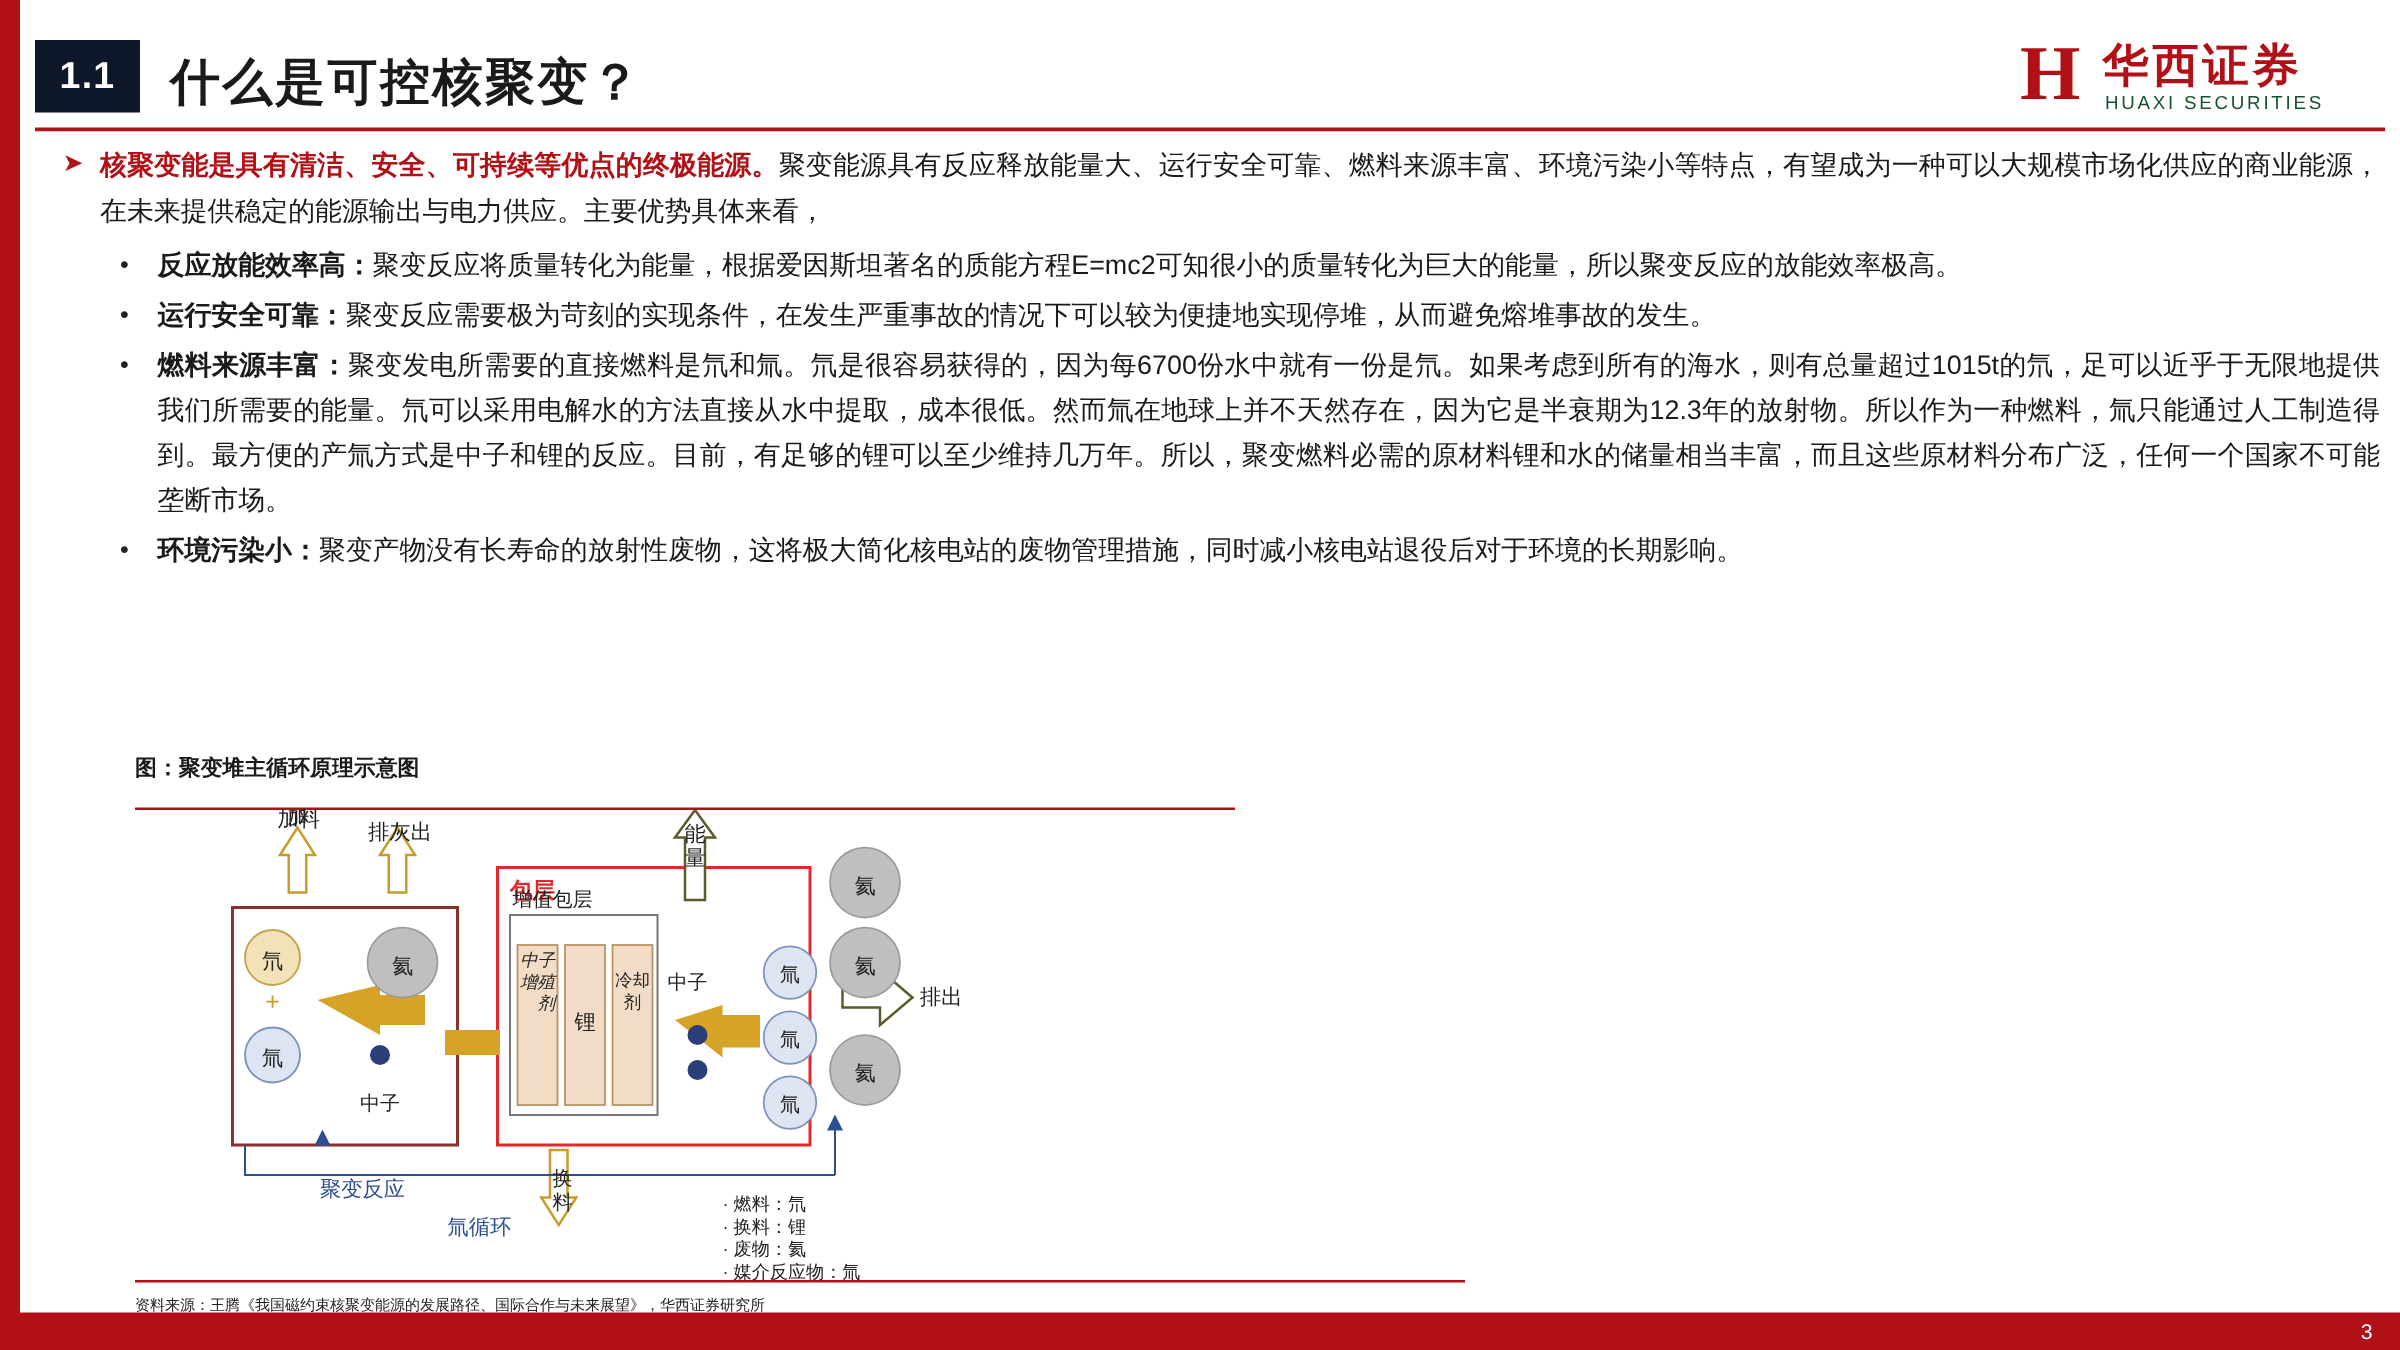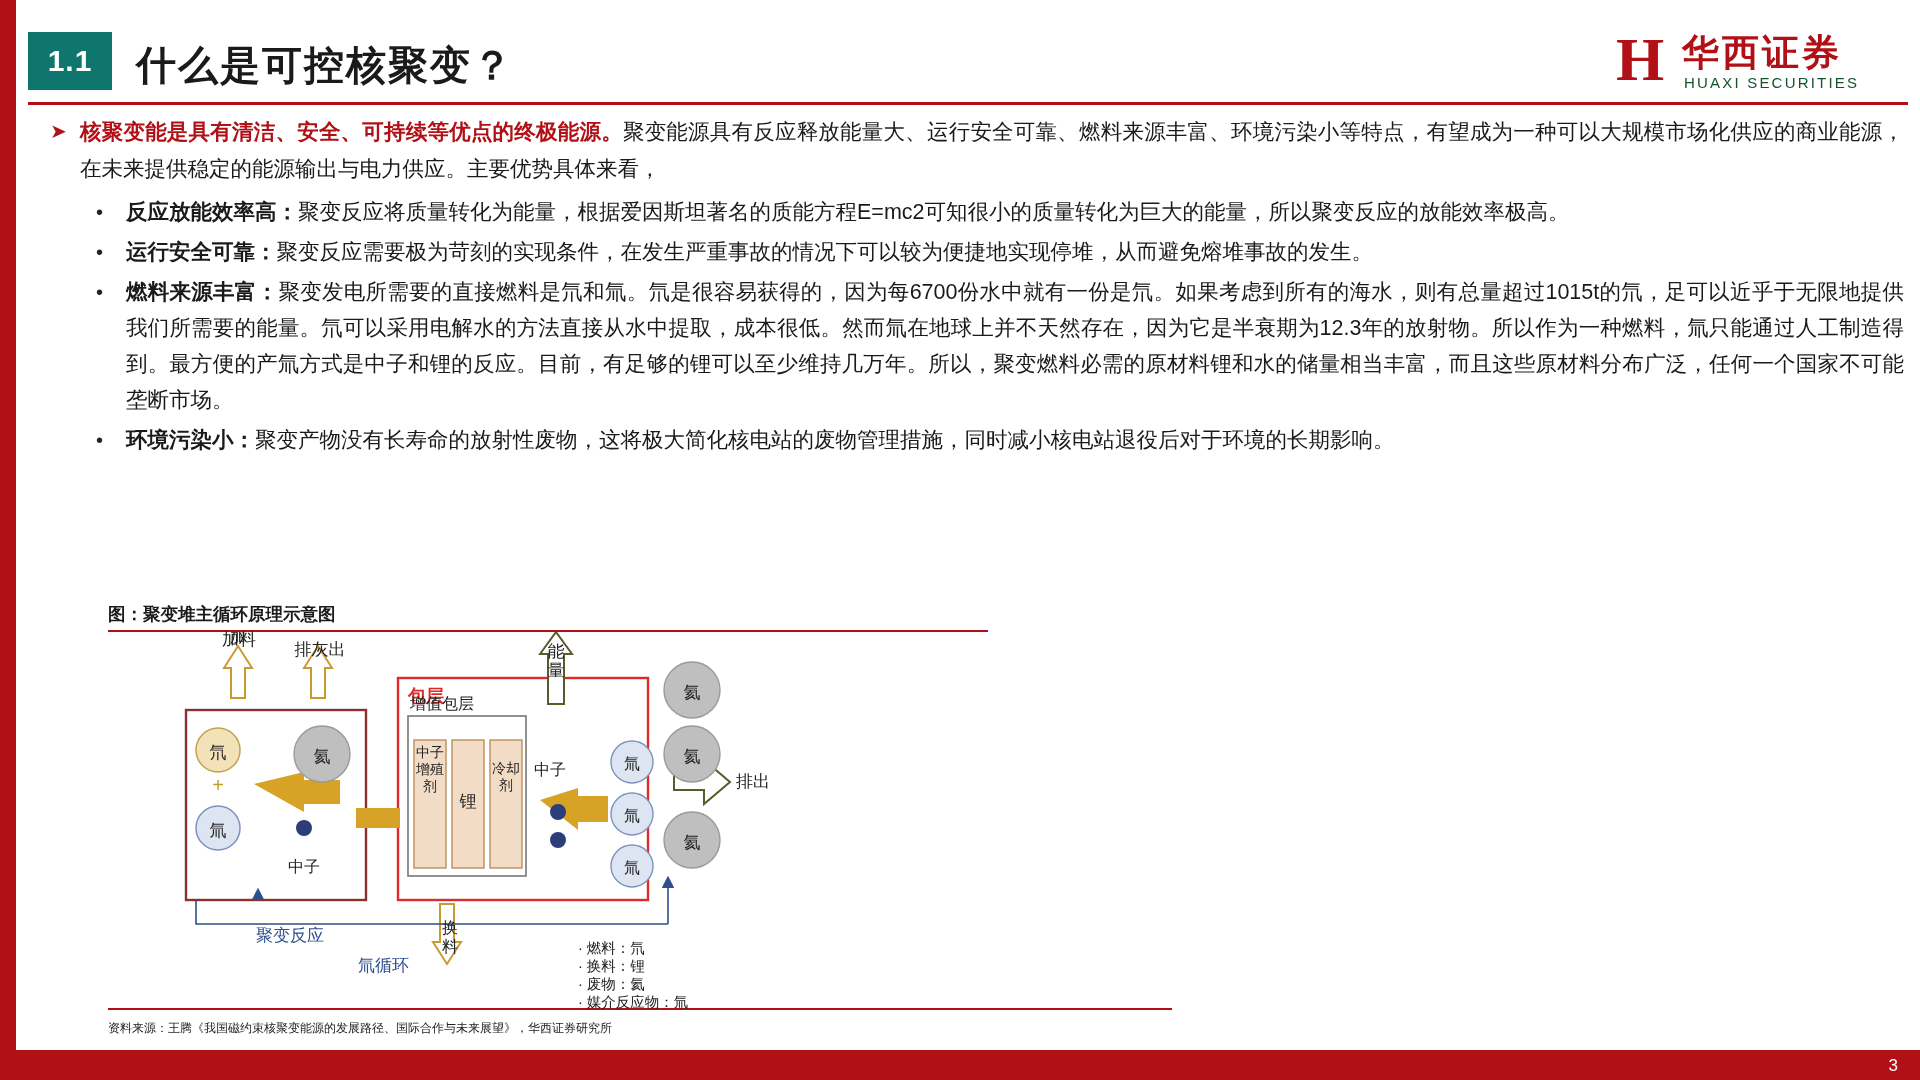--- a/index.html
+++ b/index.html
@@ -24,21 +24,21 @@
   }
 
   
   .header {
     position: absolute; left: 16px; top: 26px;
     width: 1904px; height: 74px;
   }
   .chapter-badge {
     position: absolute; left: 12px; top: 6px;
     width: 84px; height: 58px;
-    background: #0f766e;
+    background: #0f172a;
     color: #fff;
     font-size: 30px;
     font-weight: bold;
     display: flex; align-items: center; justify-content: center;
     letter-spacing: 1px;
   }
   .header-title {
     position: absolute; left: 120px; top: 12px;
     font-size: 40px;
     font-weight: bold;
@@ -133,21 +133,21 @@
 
   
   .figure-wrap {
     position: absolute; left: 108px; top: 602px;
     width: 1064px;
   }
   .fig-title {
     font-size: 17.5px;
     font-weight: bold;
     color: #1a1a1a;
-    padding-bottom: 4px;
+    padding-bottom: 20px;
   }
   .fig-rule {
     width: 880px; height: 2px; background: #b11116;
   }
   .fig-box {
     position: relative;
     width: 1064px; height: 378px;
     border-bottom: 2px solid #b11116;
     background: #fff;
   }
@@ -312,21 +312,21 @@
       <div style="position:absolute;left:186px;top:8px;width:52px;text-align:center;font-size:17px;color:#222;line-height:19px;">排灰出</div>
 
       <div style="position:absolute;left:300px;top:52px;font-size:18px;color:#e02a2a;font-weight:bold;">包层</div>
 
       <div style="position:absolute;left:302px;top:62px;font-size:16px;color:#222;">增值包层</div>
 
       <div style="position:absolute;left:432px;top:10px;width:32px;text-align:center;font-size:17px;color:#222;line-height:19px;">能量</div>
 
       <div style="position:absolute;left:628px;top:138px;font-size:17px;color:#222;">排出</div>
 
-      <div style="position:absolute;left:308px;top:112px;width:28px;text-align:center;font-size:14px;color:#222;line-height:17px;">中子增殖剂</div>
+      <div style="position:absolute;left:308px;top:112px;width:28px;text-align:right;font-size:14px;color:#222;line-height:17px;font-style:italic;">中子增殖剂</div>
 
       <div style="position:absolute;left:346px;top:158px;width:28px;text-align:center;font-size:17px;color:#222;">锂</div>
 
       <div style="position:absolute;left:384px;top:128px;width:28px;text-align:center;font-size:14px;color:#222;line-height:17px;">冷却剂</div>
 
       <div style="position:absolute;left:426px;top:128px;font-size:16px;color:#222;">中子</div>
 
       <div style="position:absolute;left:148px;top:292px;font-size:17px;color:#2e4f8f;">聚变反应</div>
 
       <div style="position:absolute;left:250px;top:322px;font-size:17px;color:#2e4f8f;">氚循环</div>

